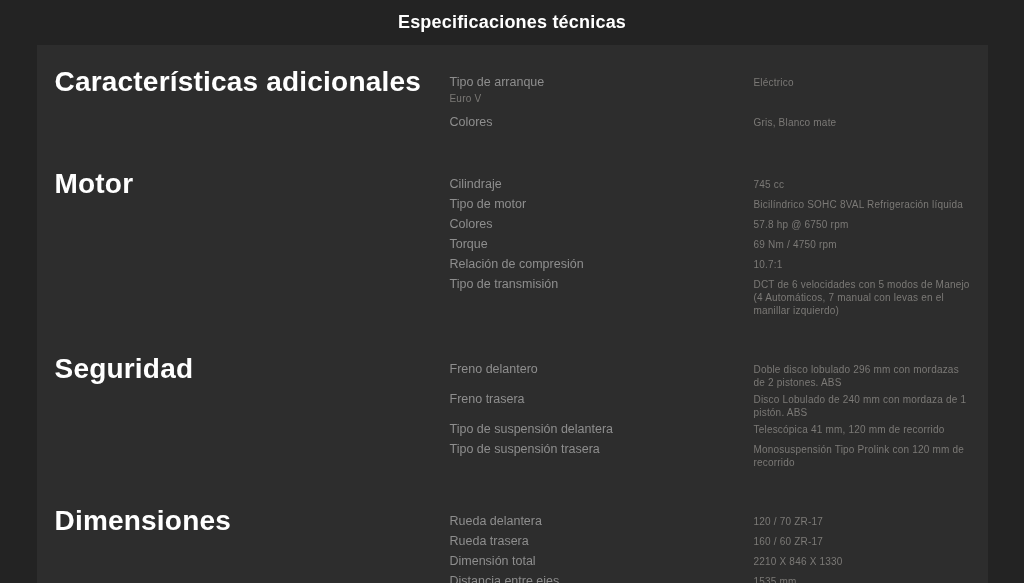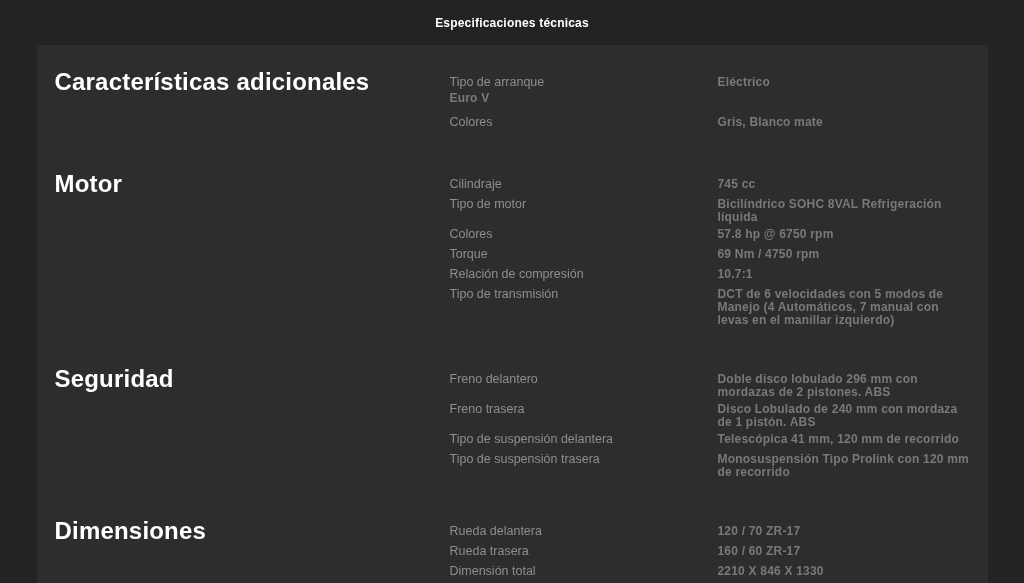--- a/index.html
+++ b/index.html
@@ -14,48 +14,48 @@
   body{
     width:1024px;height:583px;overflow:hidden;
     background:var(--outer-bg);
     font-family:"Liberation Sans","DejaVu Sans",sans-serif;
   }
   .page-header{
     height:45px;display:flex;align-items:center;justify-content:center;
   }
   .page-title{
     margin:0;color:var(--heading-color);
-    font-size:12px;font-weight:bold;letter-spacing:.2px;
+    font-size:18px;font-weight:bold;letter-spacing:.2px;
   }
   .panel{
     width:951px;margin:0 auto;min-height:513px;
     background:var(--panel-bg);
     padding:5px 0 26px;
   }
   .spec-section{
     display:flex;align-items:flex-start;
     padding:20px 16px 20px 18px;
   }
   .section-title{
     width:395px;flex:0 0 395px;margin:0;
     color:var(--heading-color);
-    font-size:24px;font-weight:bold;line-height:23px;
+    font-size:28px;font-weight:bold;line-height:23px;
     letter-spacing:.2px;
   }
   .rows{flex:1;padding-top:2px;}
-  .row{display:flex;align-items:baseline;min-height:20px;}
+  .row{display:flex;align-items:baseline;min-height:20px;gap:36px;}
   .label{
     width:268px;flex:0 0 268px;
     color:var(--label-color);
     font-size:12.5px;line-height:20px;font-weight:400;
   }
   .value{
     flex:1;
     color:var(--value-color);
-    font-size:12px;font-weight:bold;line-height:13px;
+    font-size:10px;font-weight:normal;line-height:13px;
     letter-spacing:.2px;
   }
 </style>
 </head>
 <body>
 
 <header class="page-header">
   <h1 class="page-title">Especificaciones técnicas</h1>
 </header>
 

